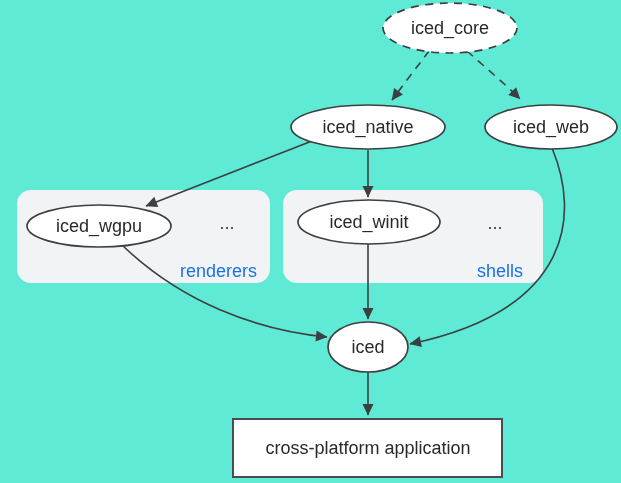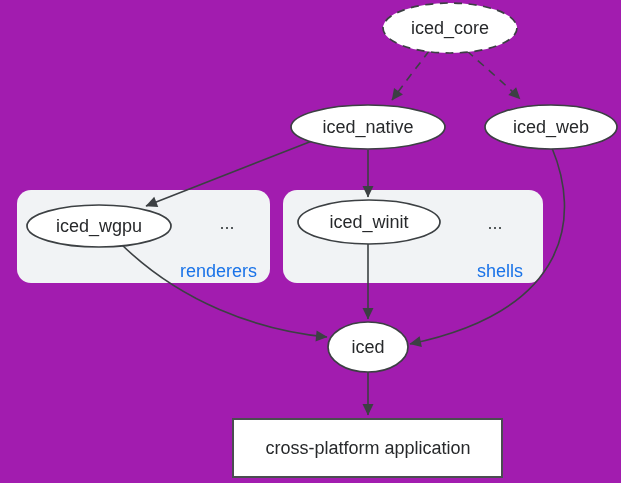--- a/index.html
+++ b/index.html
@@ -5,21 +5,21 @@
   html, body {
     margin: 0;
     padding: 0;
     background: #ffffff;
     font-family: "Liberation Sans", sans-serif;
   }
   .stage {
     position: relative;
     width: 621px;
     height: 483px;
-    background: #a21caf;
+    background: #5eead4;
     overflow: hidden;
   }
   svg text {
     font-family: "Liberation Sans", sans-serif;
     font-size: 18px;
     fill: #27292b;
   }
   .node-shape {
     fill: #ffffff;
     stroke: #3c4043;

